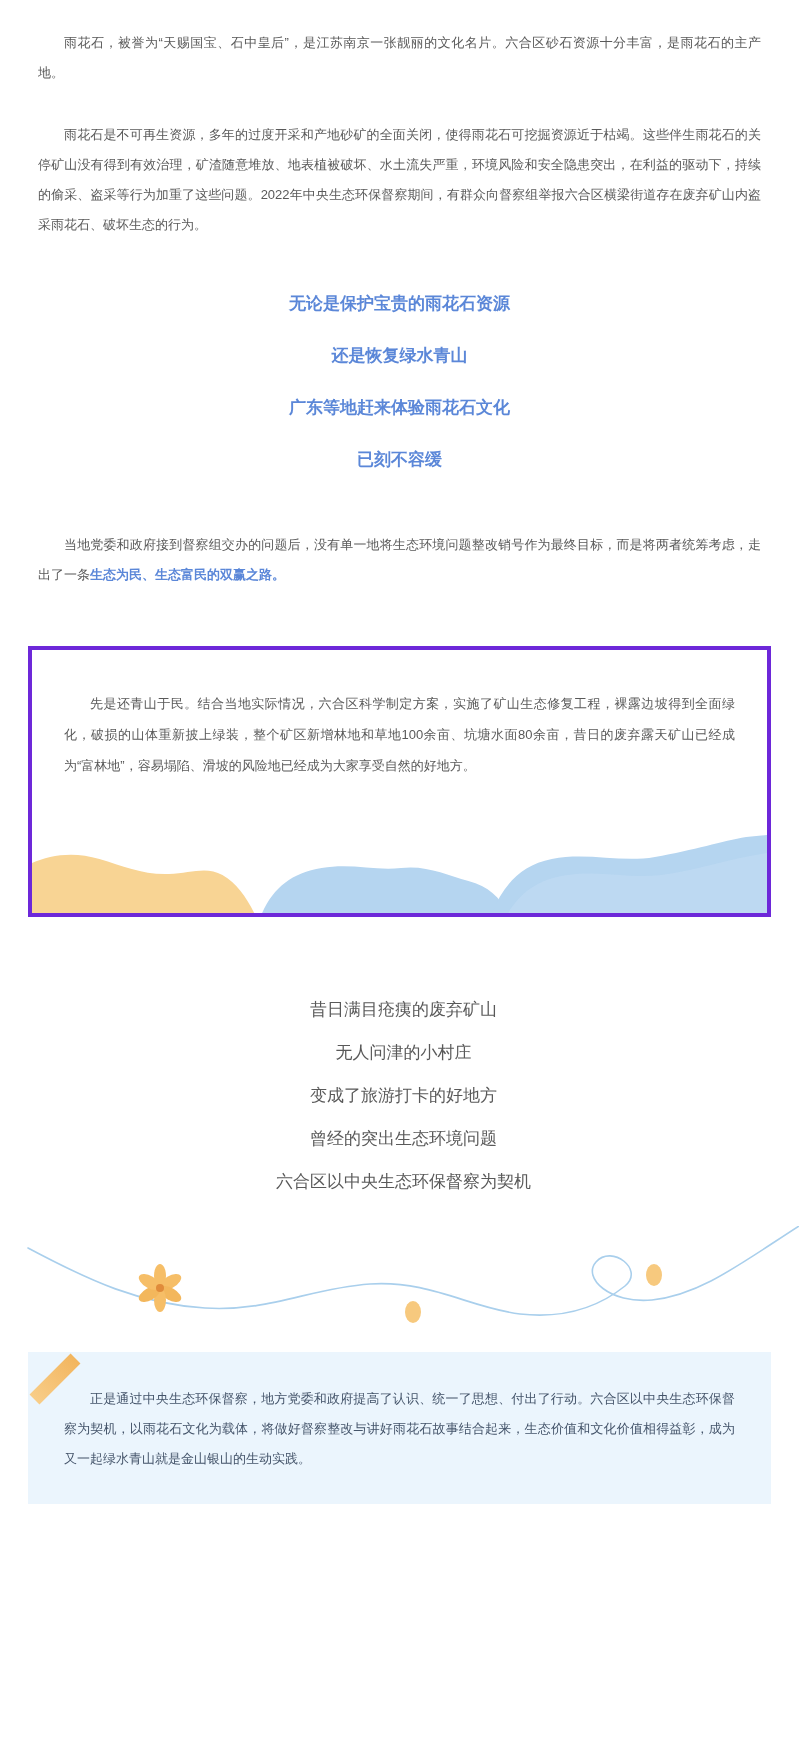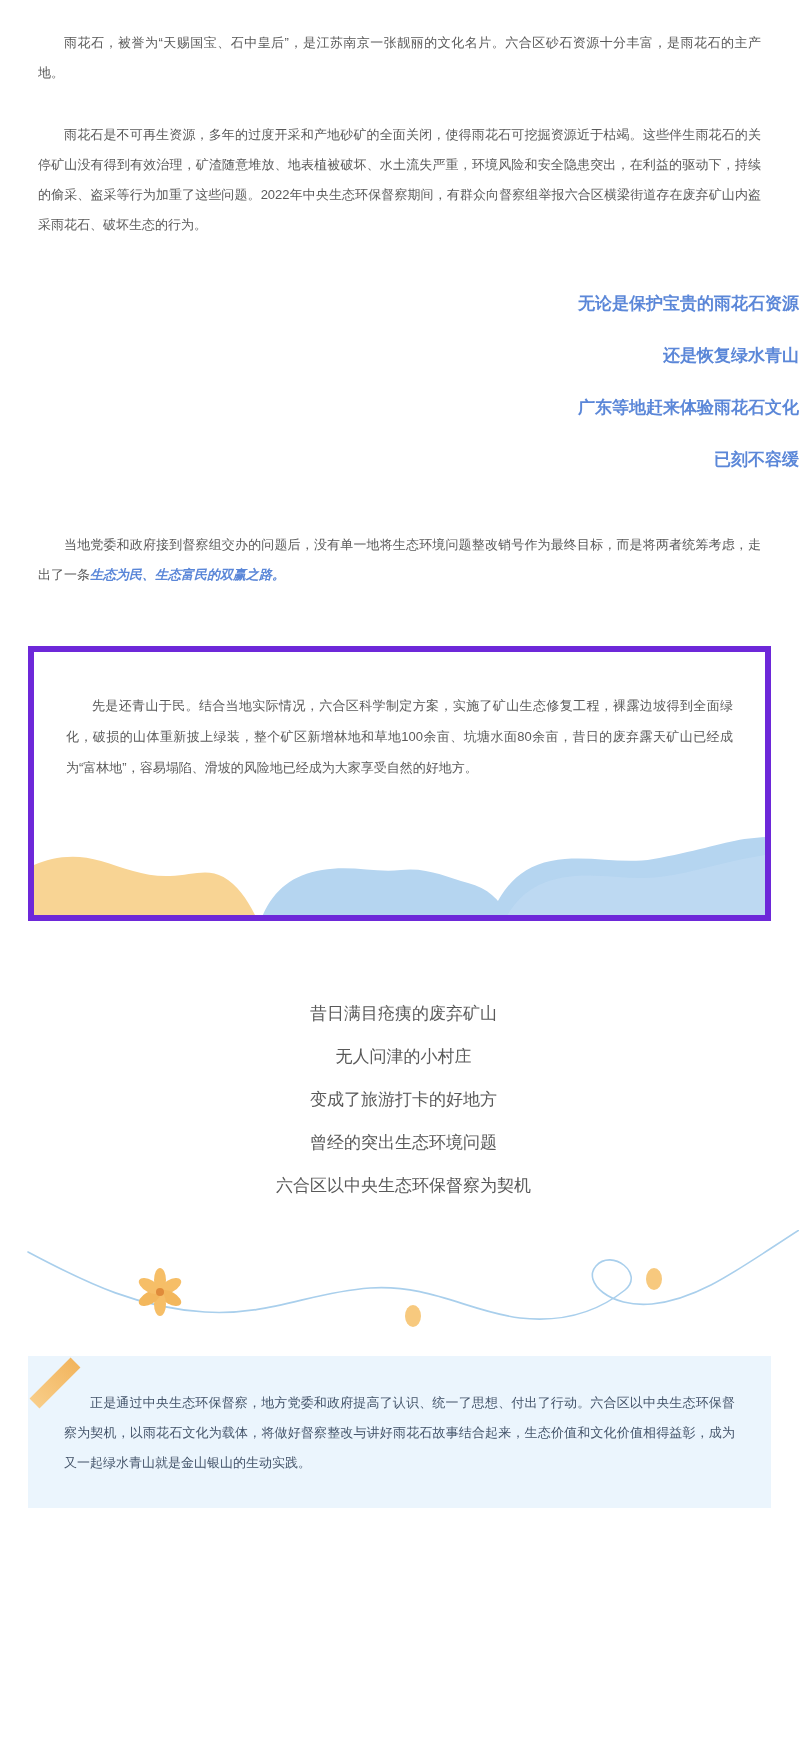--- a/index.html
+++ b/index.html
@@ -21,42 +21,41 @@
     font-size: 13px;
     line-height: 30px;
     text-indent: 2em;
     color: #595959;
     text-align: justify;
   }
   .para.first { margin-top: 0; }
   .highlight {
     color: #5B87D8;
     font-weight: bold;
-    font-style: italic;
   }
   .stanza-blue {
     margin-top: 46px;
-    text-align: right;
+    text-align: center;
     color: #5B87D8;
     font-weight: bold;
     font-size: 17px;
   }
   .stanza-blue .line { line-height: 36px; margin-top: 16px; }
   .stanza-blue .line:first-child { margin-top: 0; }
   .stanza-grey {
     margin-top: 74px;
     text-align: center;
     color: #595959;
     font-size: 17px;
   }
   .stanza-grey .line { line-height: 37px; margin-top: 6px; padding-left: 8px; }
   .info-box {
     position: relative;
     margin: 56px 28px 0 28px;
-    border: 6px solid #6d28d9;
+    border: 4px solid #6d28d9;
     padding: 38px 32px 132px 32px;
     box-sizing: border-box;
   }
   .info-box .para { margin-left: 0; margin-right: 0; line-height: 31px; }
   .info-box .para.first { margin-top: 0; }
   .wave {
     position: absolute;
     left: 0; right: 0; bottom: 0;
     height: 78px;
     display: block;

